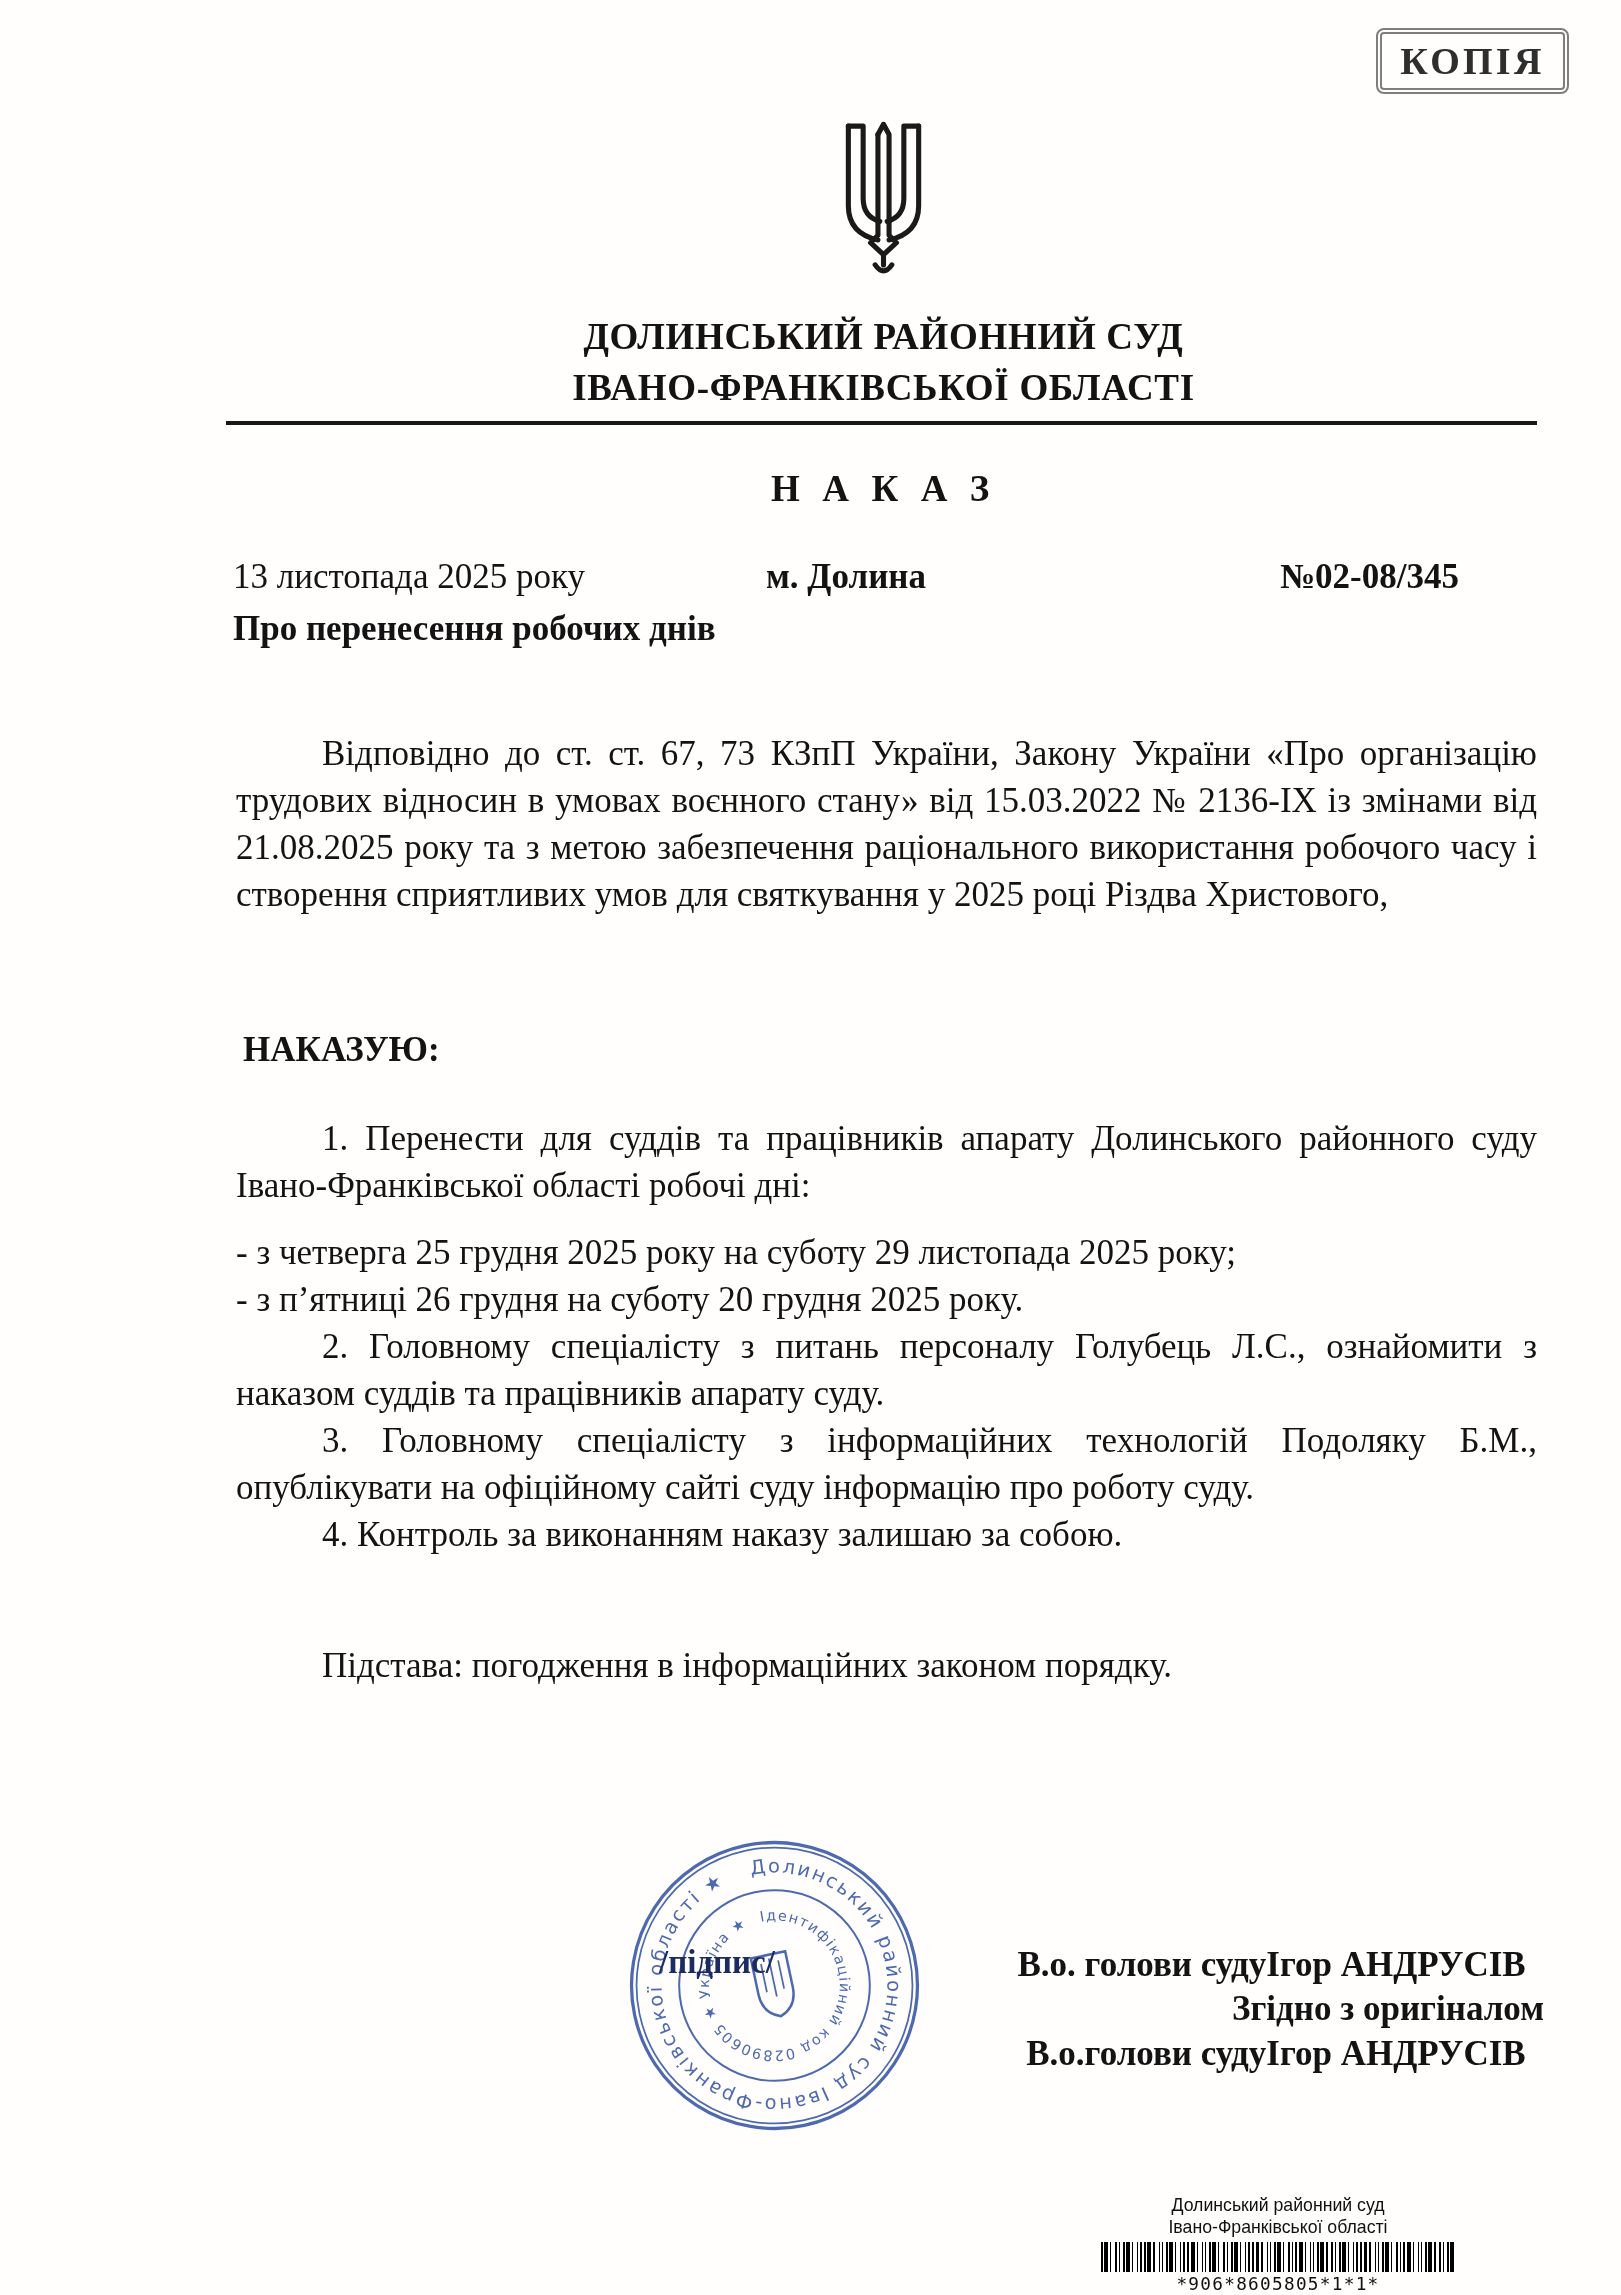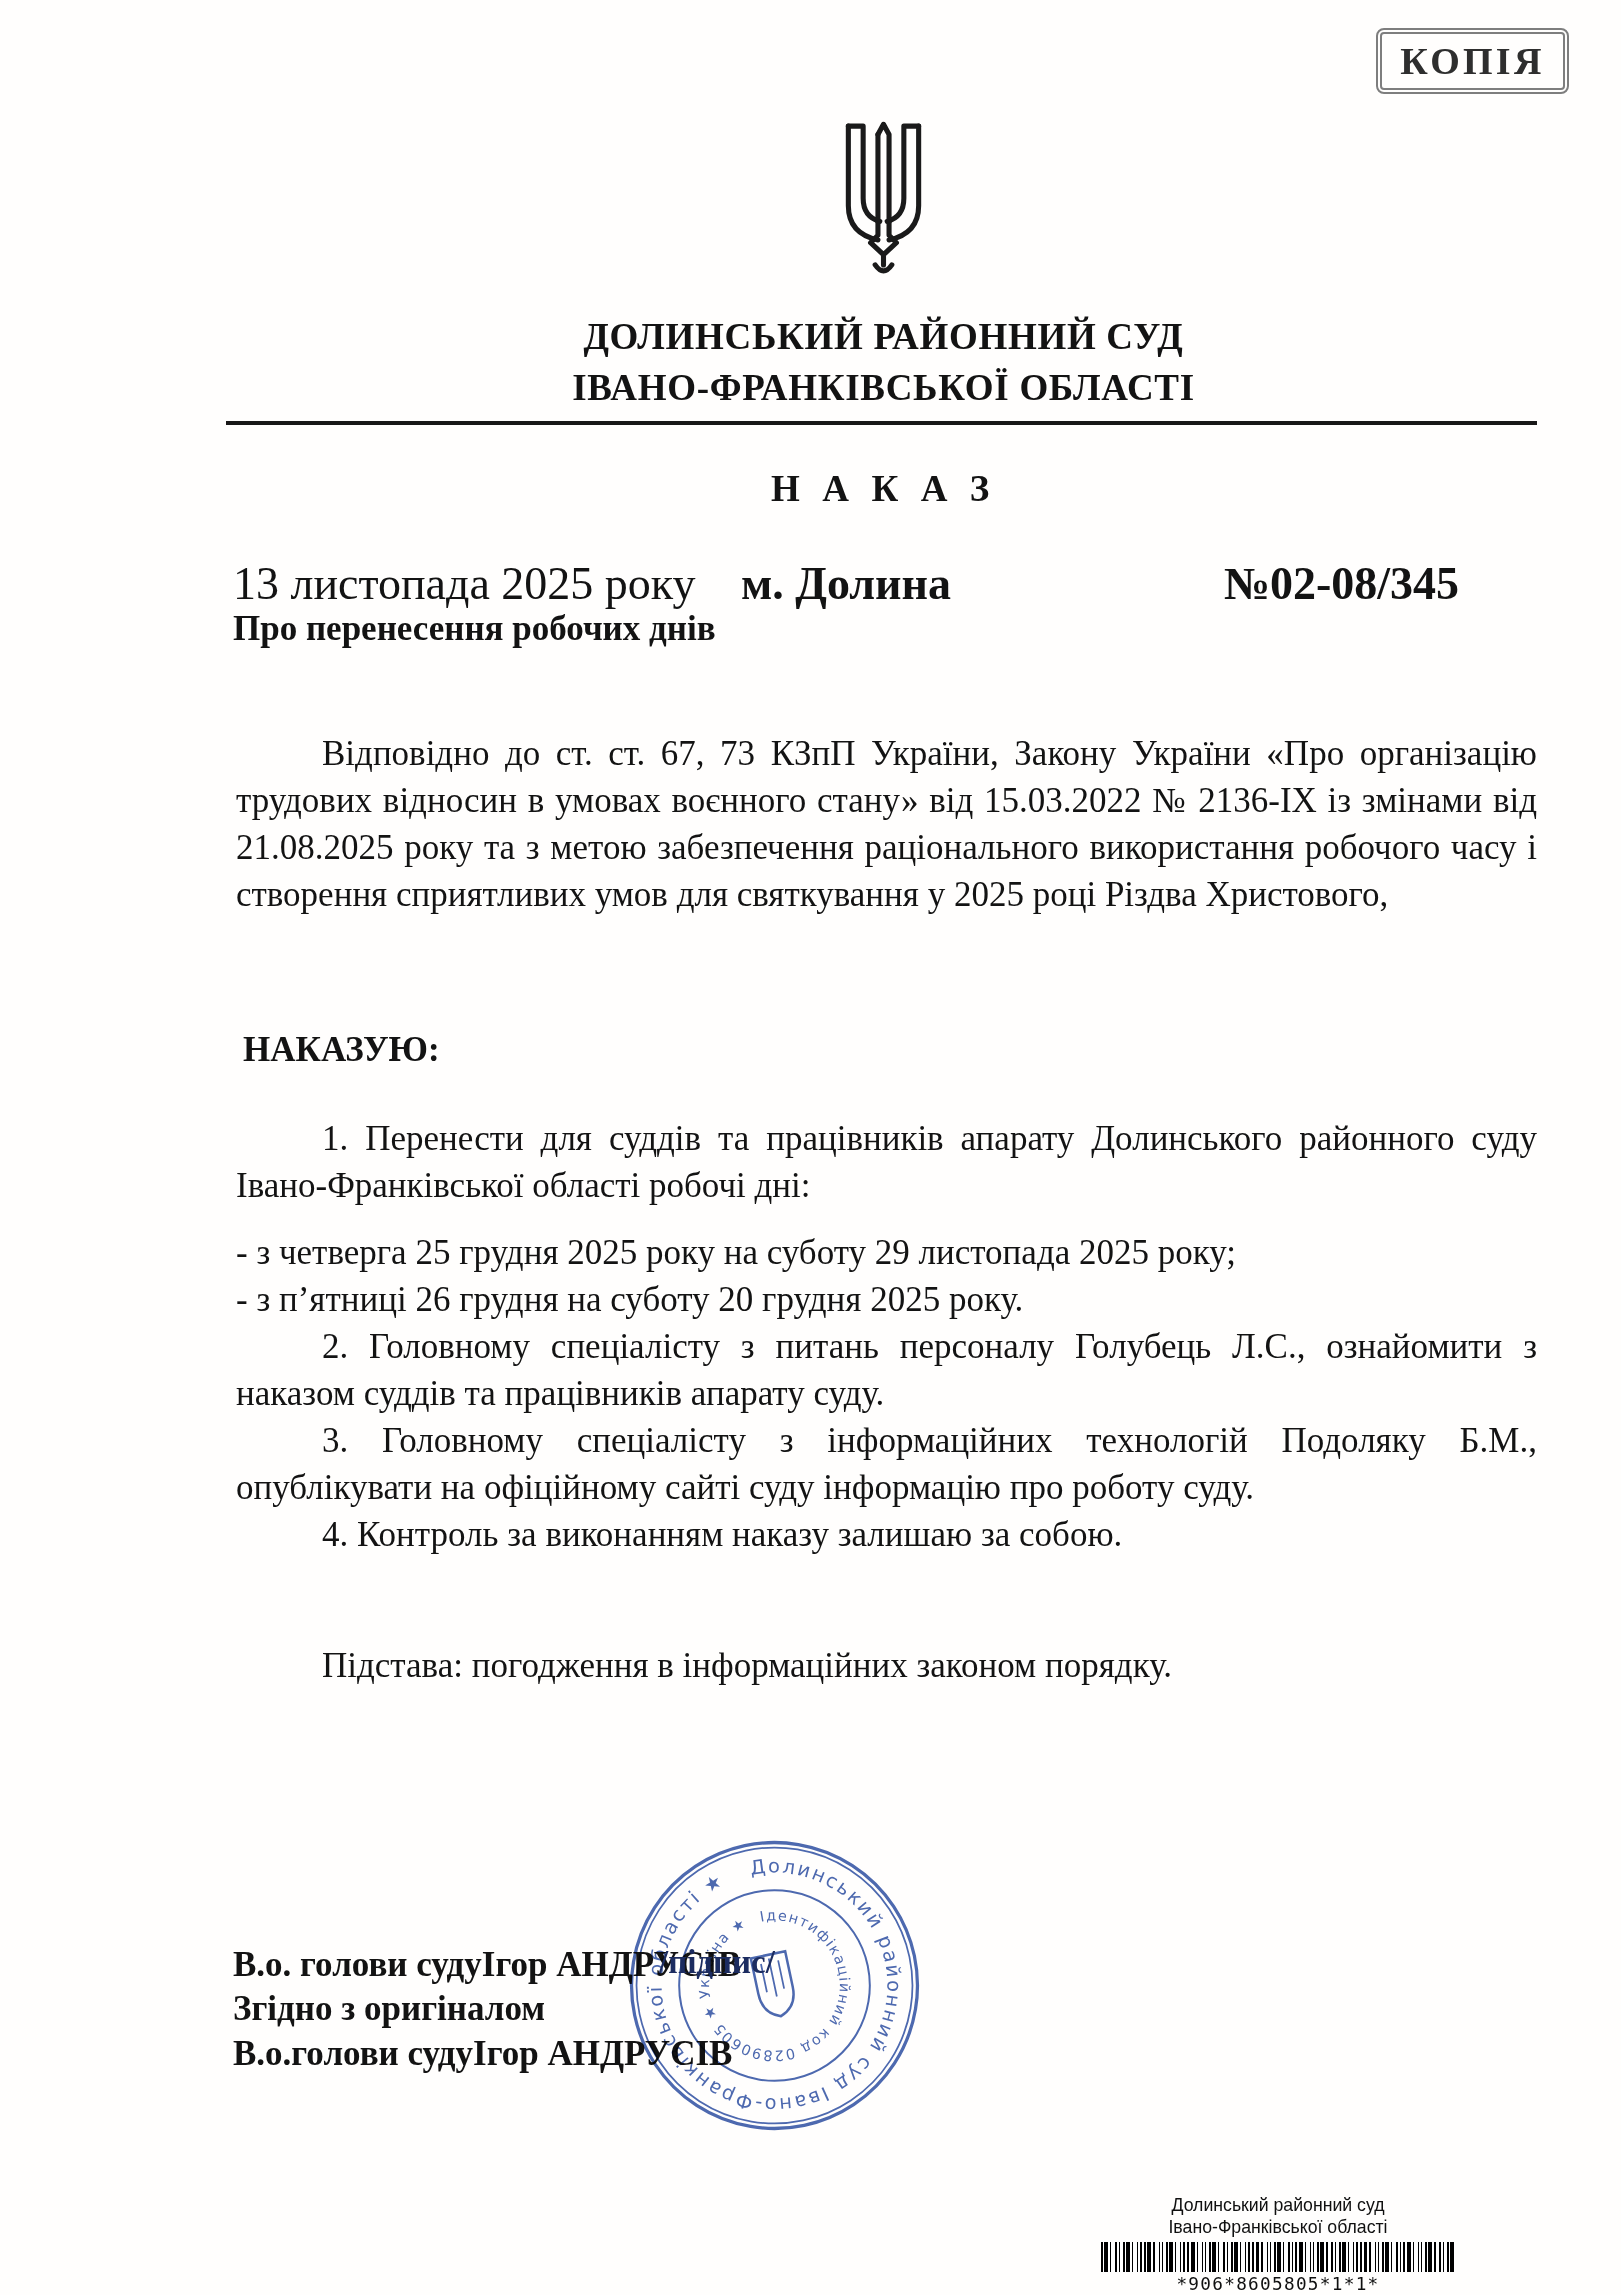--- a/index.html
+++ b/index.html
@@ -16,37 +16,37 @@
     padding:5.2px 18.3px;font-weight:700;font-size:38px;letter-spacing:3.3px;color:#2e2e2e;
   }
   .emblem{top:115px;left:828px;width:111px;height:174px}
 
   .court{top:311px;left:233px;width:1301px;text-align:center;
     font-weight:700;font-size:37px;line-height:51px;letter-spacing:0.7px}
   .rule{top:421px;left:226px;width:1311px;height:3.9px;background:#181818}
   .title{top:467px;left:233px;width:1301px;text-align:center;
     font-weight:700;font-size:37px;letter-spacing:6.6px}
 
-  .meta{top:557px;left:233px;width:1301px;display:flex;font-size:46px;align-items:center}
+  .meta{top:557px;left:233px;width:1301px;display:flex;font-size:35px;align-items:center}
   .meta .m-left{flex:1;text-align:left}
   .meta .m-place{font-weight:700}
   .meta .m-right{flex:1;text-align:right;font-weight:700;padding-right:75px}
 
   .subject{top:605px;left:233px;width:1301px;font-weight:700;font-size:35px;line-height:47px}
 
   .body-par{left:236px;width:1301px;font-size:35px;line-height:47px;text-align:justify}
   .preamble{top:730px;text-indent:86px}
   .orderword{top:1030px;left:243px;font-weight:700;font-size:35px}
   .items{top:1115px}
   .items p{text-align:justify;text-indent:86px;font-size:35px;line-height:47px}
   .items p.sub{text-indent:0}
   .items p.gap{margin-top:20px}
   .basis{top:1642px;text-indent:86px}
 
-  .sig-row{left:233px;width:1301px;display:flex;justify-content:flex-start;
+  .sig-row{left:243px;width:1301px;display:flex;justify-content:flex-end;
     font-weight:700;font-size:35px}
   .sig1{top:1945px}.sig2{top:1989px}.sig3{top:2034px}
   .sig-name{padding-right:18.3px}
   .podpys{top:1944px;left:659px;font-weight:700;font-size:33px;color:#1c2c60;z-index:3}
 
   .stamp{top:1835px;left:624px;width:301px;height:301px;
     mix-blend-mode:multiply;opacity:.85;transform:rotate(-12deg);z-index:2}
   .stamp .ring{fill:none;stroke:#2e4fa3}
   .stamp text{fill:#2e4fa3;font-family:"DejaVu Sans","Liberation Sans",sans-serif}
 

